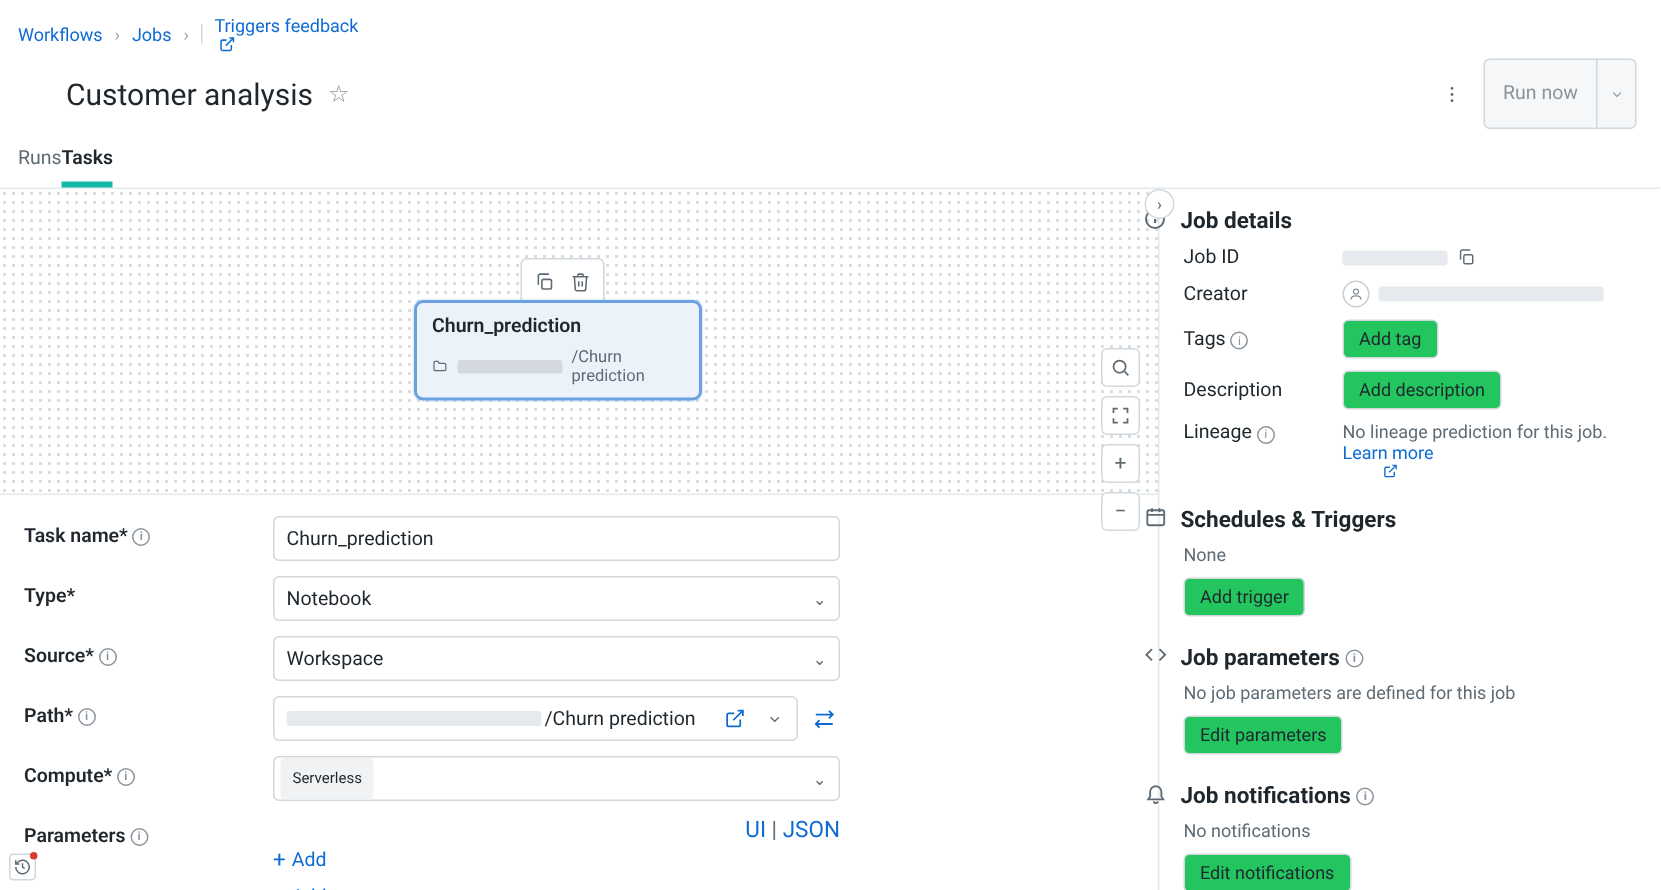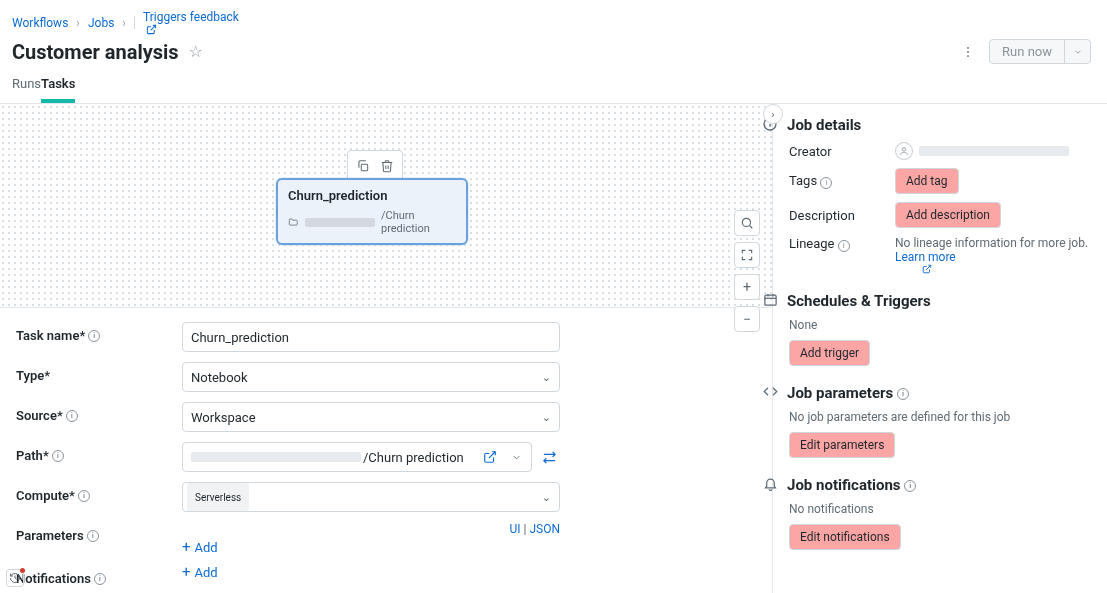--- a/index.html
+++ b/index.html
@@ -5,25 +5,25 @@
   * { box-sizing: border-box; margin: 0; padding: 0; font-family: -apple-system, BlinkMacSystemFont, "Segoe UI", Roboto, Helvetica, Arial, sans-serif; }
   body { font-size: 13px; color: #1f272d; background:#fff; width:1107px; }
   a { color: #0e6bd3; text-decoration: none; }
   .header { padding: 10px 16px 0 12px; }
   .breadcrumb { display:flex; align-items:center; gap:8px; font-size:12px; }
   .breadcrumb .sep { color:#9aa4ad; }
   .breadcrumb .divider{border-left:1px solid #d0d7dd;height:13px;}
   .ext-icon{width:11px;height:11px;margin-left:3px;vertical-align:-1px;}
   .title-row { display:flex; align-items:center; justify-content:space-between; margin-top:4px; }
   .title-left{display:flex;align-items:center;gap:10px;}
-  .page-title { font-size:20px; font-weight:700; }
+  .page-title { font-size:20px; font-weight:400;margin-left:32px; }
   .star{color:#8b949c;font-size:16px;}
   .title-right{display:flex;align-items:center;gap:10px;}
   .kebab-btn{width:22px;height:22px;display:flex;align-items:center;justify-content:center;color:#5f6b74;border:none;background:none;cursor:pointer;}
-  .run-now{display:flex;align-items:center;border:1px solid #d0d7dd;border-radius:4px;background:#f5f7f9;height:25px;}
+  .run-now{display:flex;align-items:center;border:1px solid #d0d7dd;border-radius:4px;background:#f5f7f9;height:47px;}
   .run-now-label{padding:0 12px;color:#8b949c;font-size:13px;}
   .run-now-dd{width:26px;height:100%;border-left:1px solid #d0d7dd;display:flex;align-items:center;justify-content:center;color:#8b949c;}
   .tabs{display:flex;padding:12px 12px 0 12px;border-bottom:1px solid #e3e8ec;}
   .tab{padding:0 0 8px 0;font-size:13px;color:#5f6b74;cursor:pointer;}
   .tab.active{color:#1f272d;font-weight:600;border-bottom:4px solid #14b8a6;}
   .main{display:flex;position:relative;}
   .left{flex:1;min-width:0;}
   .right{width:335px;border-left:1px solid #e3e8ec;padding:12px 16px 16px 16px;position:relative;}
   .collapse-btn{position:absolute;left:-10px;top:0px;width:20px;height:20px;border:1px solid #d0d7dd;border-radius:10px;background:#fff;display:flex;align-items:center;justify-content:center;font-size:11px;color:#5f6b74;cursor:pointer;}
   .canvas{height:204px;background-image:radial-gradient(#d9dee2 1px,transparent 1px);background-size:6px 6px;position:relative;border-bottom:1px solid #e3e8ec;}
@@ -46,36 +46,36 @@
   .chev{color:#5f6b74;font-size:11px;}
   .compute-chip{display:inline-flex;align-items:center;height:100%;background:#f0f2f4;border-radius:3px;padding:0 8px;font-size:10px;margin-left:-4px;}
   .path-wrap{display:flex;align-items:center;gap:6px;}
   .path-main{flex:1;display:flex;align-items:center;border:1px solid #d0d7dd;border-radius:4px;height:30px;padding:0 4px 0 8px;}
   .path-redacted{background:#e6eaee;height:10px;width:170px;border-radius:2px;}
   .path-right{display:flex;align-items:center;gap:4px;margin-left:auto;}
   .path-ic{width:22px;height:22px;display:flex;align-items:center;justify-content:center;color:#5f6b74;cursor:pointer;}
   .swap-btn{width:22px;height:22px;display:flex;align-items:center;justify-content:center;color:#0e6bd3;cursor:pointer;}
   .link-add{display:flex;align-items:center;gap:4px;color:#0e6bd3;font-size:13px;cursor:pointer;}
   .plus{font-size:15px;line-height:1;}
-  .param-right{font-size:12px;color:#5f6b74;text-align:right;margin-bottom:4px;}
+  .param-right{font-size:15px;color:#5f6b74;text-align:right;margin-bottom:4px;}
   .param-right .pl{color:#0e6bd3;}
   .pencil{color:#5f6b74;cursor:pointer;}
 
   .sec{margin-bottom:18px;}
   .sec-head{display:flex;align-items:flex-start;gap:8px;margin-bottom:8px;}
   .sec-icon{width:18px;display:flex;justify-content:center;color:#5f6b74;margin-left:-28px;}
   .sec-title{font-size:15px;font-weight:700;}
   .kv{display:flex;align-items:center;margin-bottom:8px;font-size:13px;}
   .kv .k{width:106px;color:#1f272d;}
   .kv .v{flex:1;display:flex;align-items:center;gap:6px;}
   .redact-line{height:10px;background:#e6eaee;border-radius:2px;width:70px;}
   .redact-line.wide{width:150px;}
   .user-row{display:flex;align-items:center;gap:6px;}
   .user-ic{width:18px;height:18px;border-radius:50%;border:1px solid #c7ced4;display:flex;align-items:center;justify-content:center;color:#8b949c;font-size:10px;}
-  .small-btn{border:1px solid #d0d7dd;background:#fca5a5;border-radius:4px;padding:5px 10px;font-size:12px;cursor:pointer;color:#1f272d;}
+  .small-btn{border:1px solid #d0d7dd;background:#22c55e;border-radius:4px;padding:5px 10px;font-size:12px;cursor:pointer;color:#1f272d;}
   .lineage{font-size:12px;color:#5f6b74;}
   .lineage a{display:inline-flex;align-items:center;flex-direction:column;}
   .sub-text{font-size:12px;color:#5f6b74;margin-bottom:8px;}
   .copy-ic{color:#5f6b74;cursor:pointer;}
   .timer-badge{position:fixed;left:6px;bottom:6px;width:18px;height:18px;border:1px solid #d0d7dd;border-radius:3px;display:flex;align-items:center;justify-content:center;font-size:11px;}
   .timer-dot{position:absolute;top:-2px;right:-2px;width:5px;height:5px;border-radius:50%;background:#d93a2b;}
   svg{display:block;}
 </style>
 </head>
 <body>
@@ -289,20 +289,32 @@
         <span class="sec-icon">
             <svg width="16" height="16" viewBox="0 0 24 24" fill="none" stroke="currentColor" stroke-width="2">
               <circle cx="12" cy="12" r="9"></circle>
               <line x1="12" y1="8" x2="12" y2="8"></line>
               <line x1="12" y1="12" x2="12" y2="16"></line>
             </svg>
           </span>
         <div class="sec-title">Job details</div>
       </div>
       <div class="kv">
+          <div class="k">Job ID</div>
+          <div class="v">
+            <span class="redact-line"></span>
+            <span class="copy-ic">
+              <svg width="13" height="13" viewBox="0 0 24 24" fill="none" stroke="currentColor" stroke-width="1.8">
+                <rect x="9" y="9" width="11" height="11" rx="2"></rect>
+                <path d="M5 15V5a2 2 0 0 1 2-2h10"></path>
+              </svg>
+            </span>
+          </div>
+        </div>
+      <div class="kv">
           <div class="k">Creator</div>
           <div class="v user-row">
             <span class="user-ic">
               <svg width="10" height="10" viewBox="0 0 24 24" fill="none" stroke="currentColor" stroke-width="2">
                 <circle cx="12" cy="8" r="4"></circle>
                 <path d="M4 21c0-4 4-6 8-6s8 2 8 6"></path>
               </svg>
             </span>
             <span class="redact-line wide"></span>
           </div>
@@ -314,21 +326,21 @@
           </div>
         </div>
       <div class="kv">
           <div class="k">Description</div>
           <div class="v">
             <button class="small-btn">Add description</button>
           </div>
         </div>
       <div class="kv" style="align-items:flex-start">
           <div class="k"><span>Lineage</span> <span class="info-ic">i</span></div>
-          <div class="v lineage" style="display:block"><div>No lineage information for more job.</div><a>
+          <div class="v lineage" style="display:block"><div>No lineage prediction for this job.</div><a>
               <span>Learn more</span>
               <svg class="ext-icon" viewBox="0 0 24 24" fill="none" stroke="currentColor" stroke-width="2.2" style="width:10px;height:10px;margin-left:3px">
                 <path d="M18 13v6a2 2 0 0 1-2 2H5a2 2 0 0 1-2-2V8a2 2 0 0 1 2-2h6"></path>
                 <polyline points="15 3 21 3 21 9"></polyline>
                 <line x1="10" y1="14" x2="21" y2="3"></line>
               </svg>
             </a></div>
         </div>
     </div>
 

